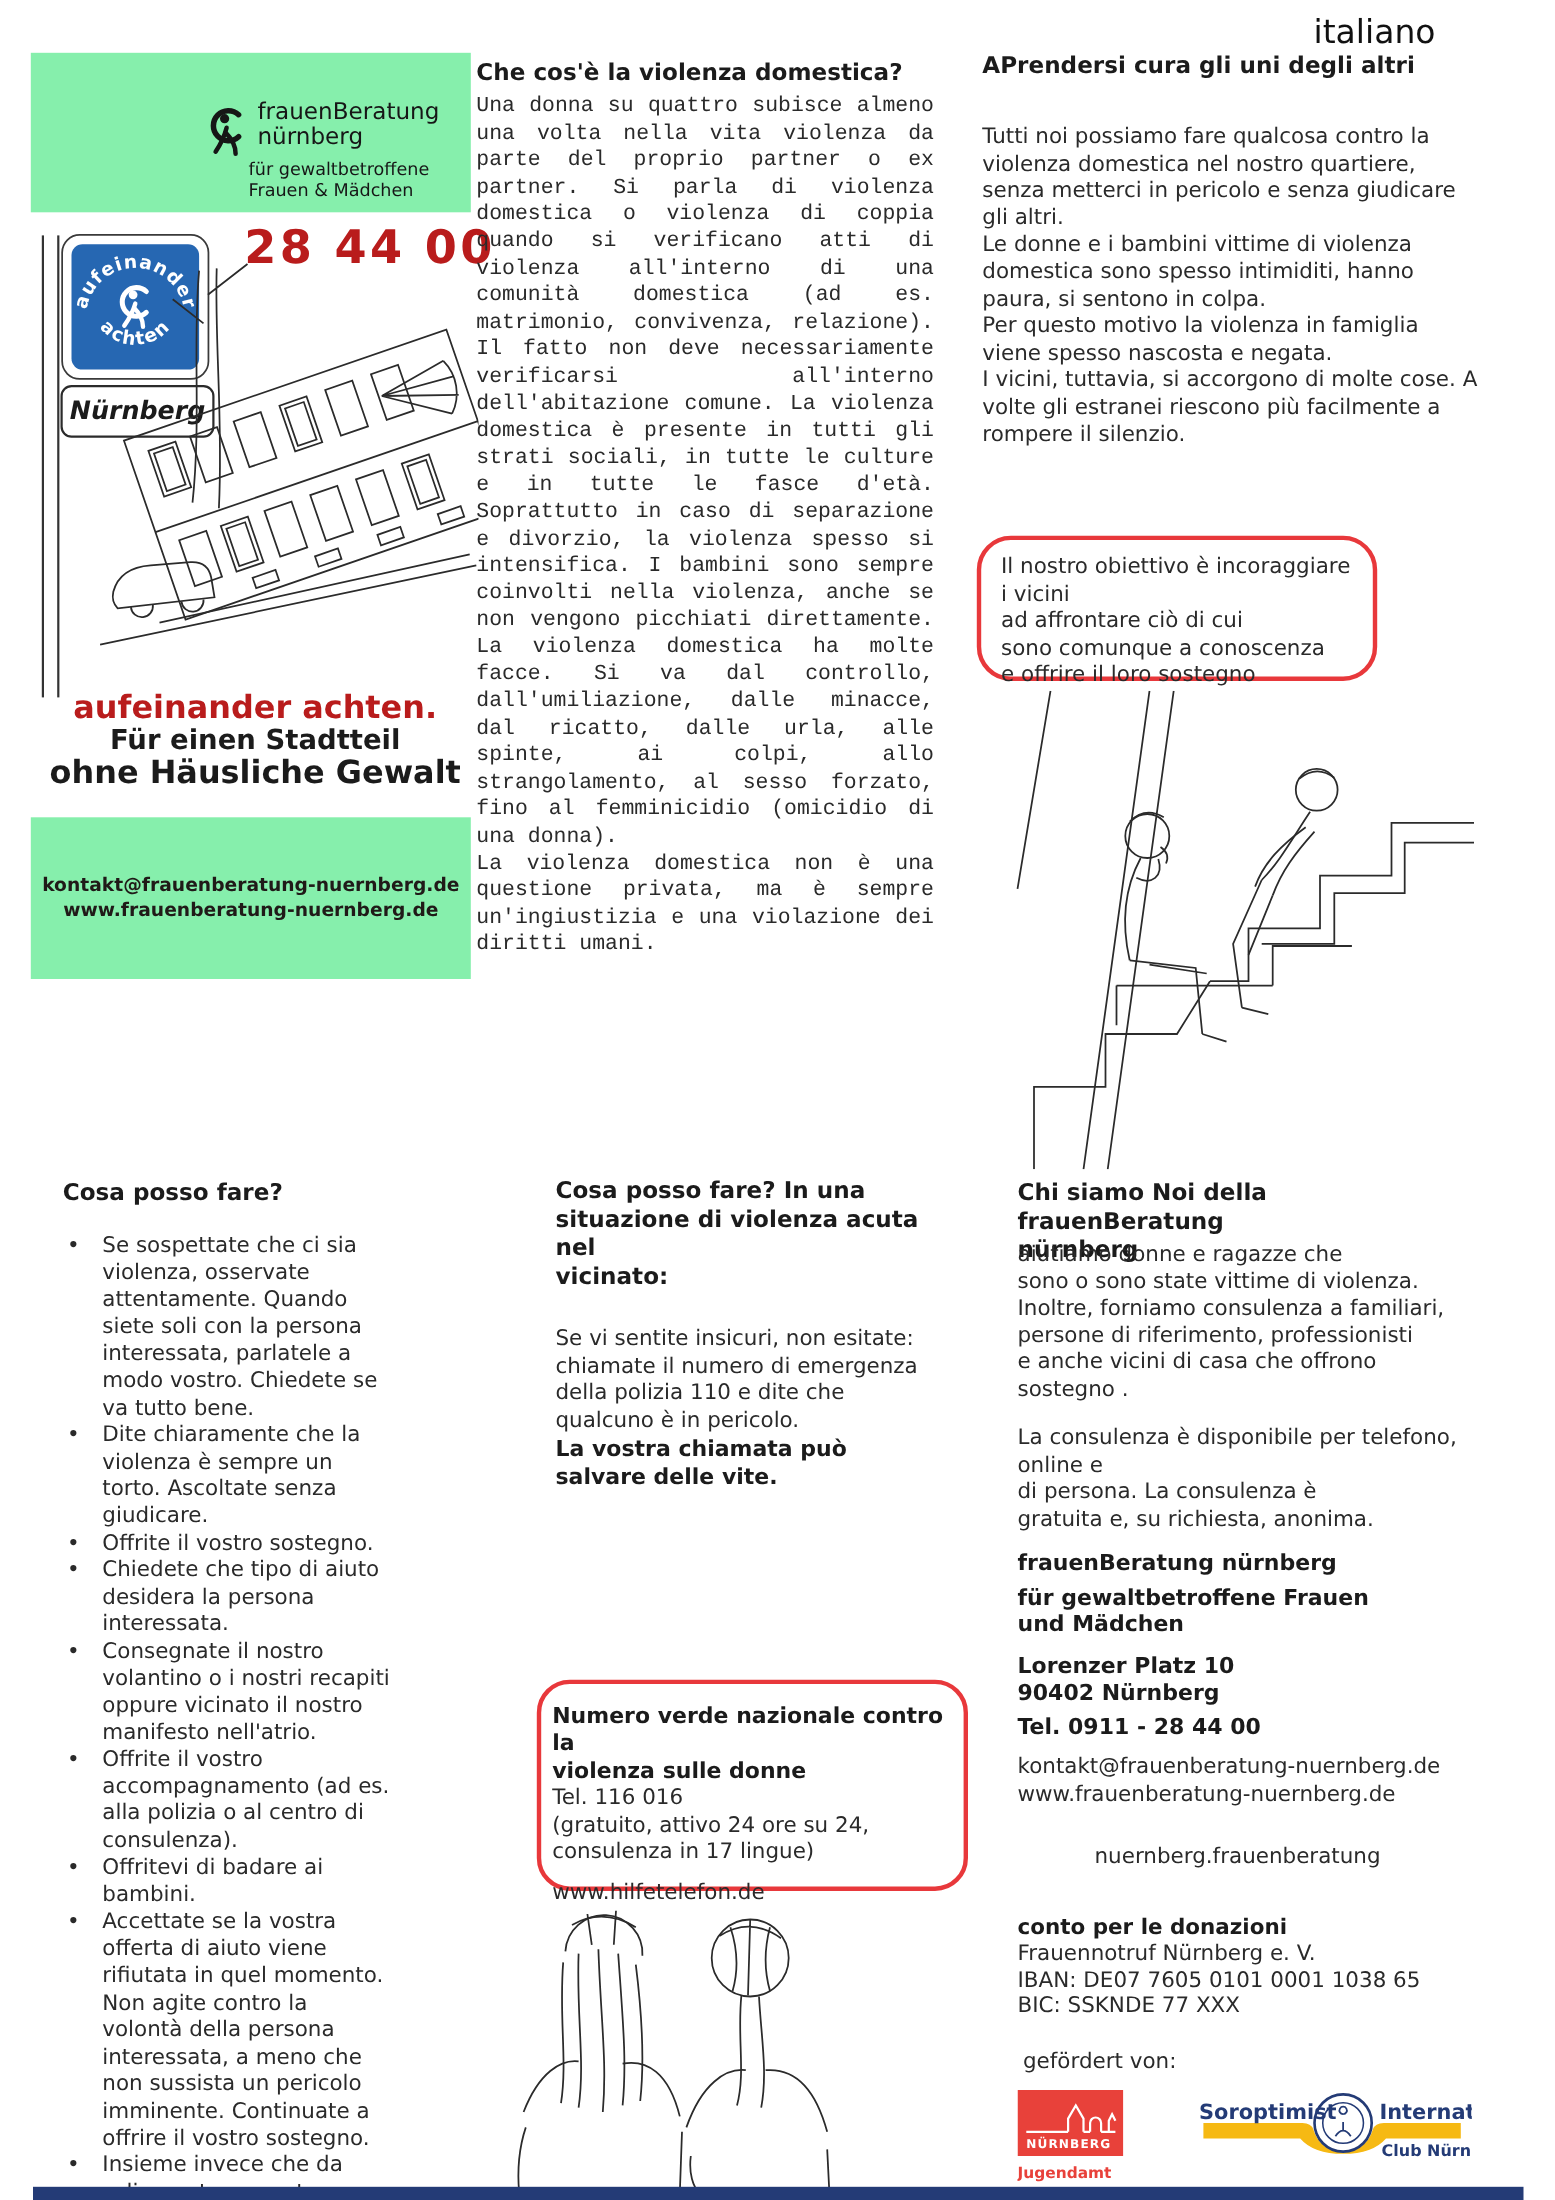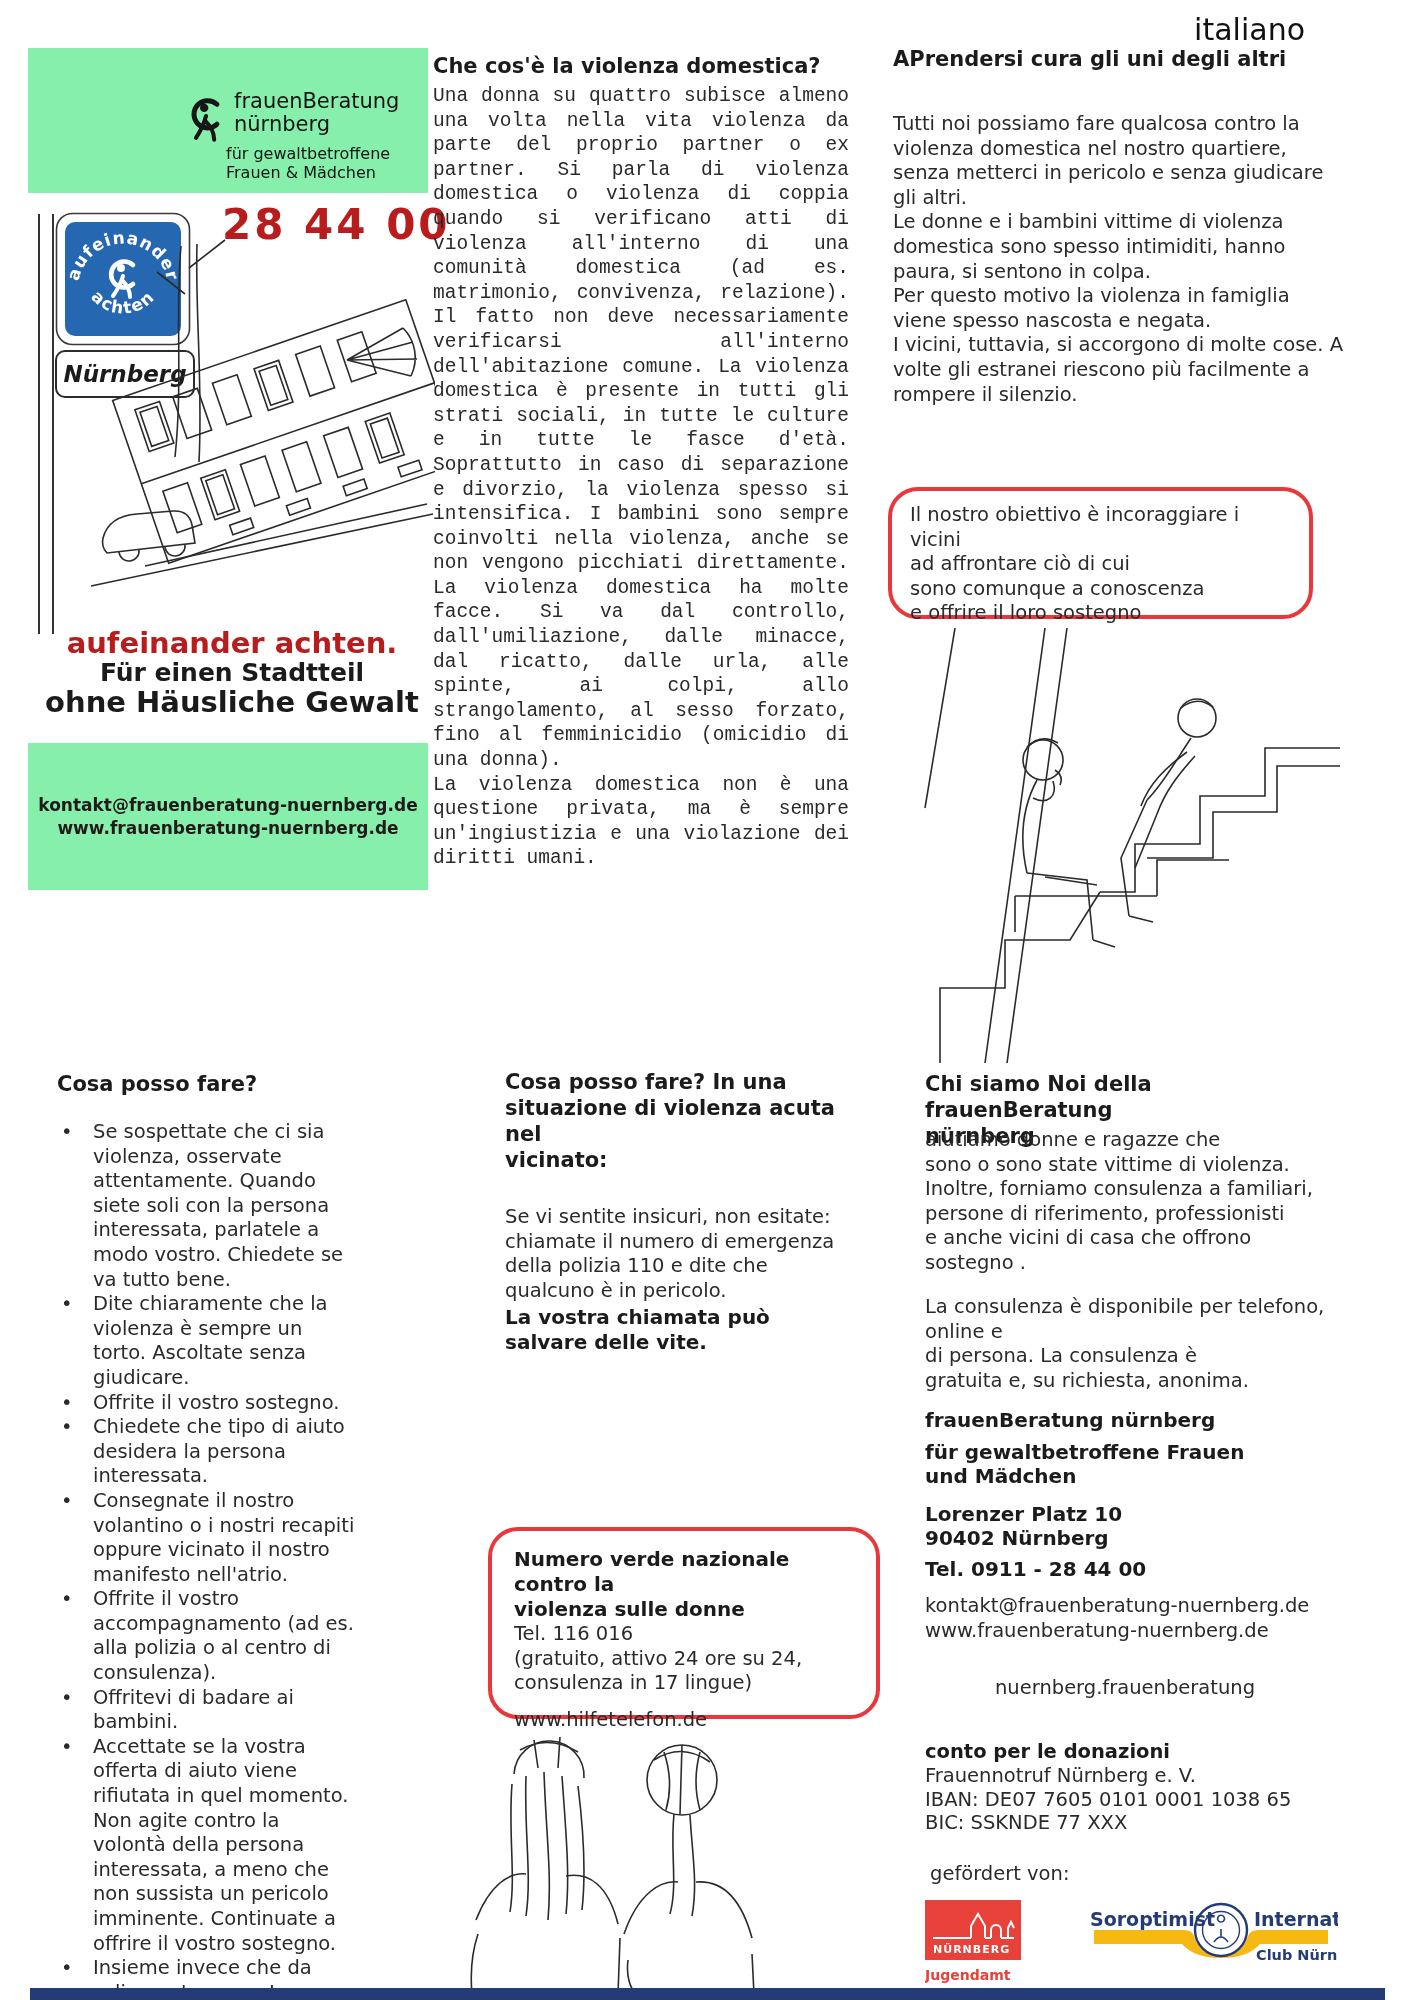--- a/index.html
+++ b/index.html
@@ -37,28 +37,28 @@
   
   .bullets { left:57px; top:1120px; width:300px; }
   .li { position:relative; padding-left:36px; font-size:19.5px; line-height:24.6px; color:#2a2a2a; }
   .li::before { content:"•"; position:absolute; left:4px; top:0; }
 
   
   .what-head { left:433px; top:53px; }
   .what-body { left:433px; top:84px; width:416px; }
   .acute-head { left:505px; top:1069px; width:360px; }
   .acute-body { left:505px; top:1180px; width:348px; }
-  .hotlinebox { left:488px; top:1527px; width:392px; height:192px; padding:16px 22px; box-sizing:border-box; }
+  .hotlinebox { left:488px; top:1527px; width:392px; height:192px; padding:16px 10px; box-sizing:border-box; }
   .hotlinebox .t { font-weight:bold; font-size:20px; line-height:25px; color:#1b1b1b; }
 
   
   .lang { left:1090px; top:12px; width:215px; text-align:right; font-size:30px; color:#111; }
   .care-head { left:893px; top:46px; }
   .care-body { left:893px; top:112px; width:452px; }
-  .care-box { left:888px; top:487px; width:425px; height:132px; padding:12px 18px; box-sizing:border-box; }
+  .care-box { left:888px; top:487px; width:364px; height:132px; padding:12px 18px; box-sizing:border-box;border-radius:31px; }
 
   .who-head { left:925px; top:1071px; width:420px; }
   .who-p1 { left:925px; top:1128px; width:420px; }
   .who-p2 { left:925px; top:1295px; width:420px; }
   .orgline { font-weight:bold; font-size:20px; line-height:24px; color:#1b1b1b; }
   .bottombar { left:30px; top:1988px; width:1355px; height:12px; background:#243b76; }
 
   svg text { font-family:"DejaVu Sans", sans-serif; }
 </style>
 </head>

